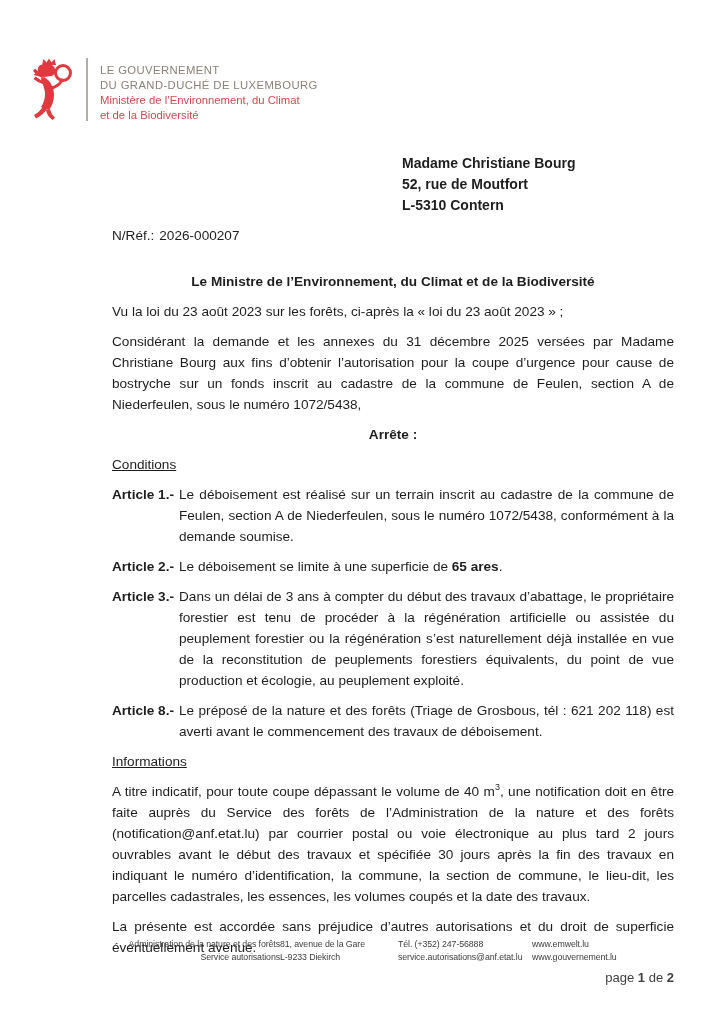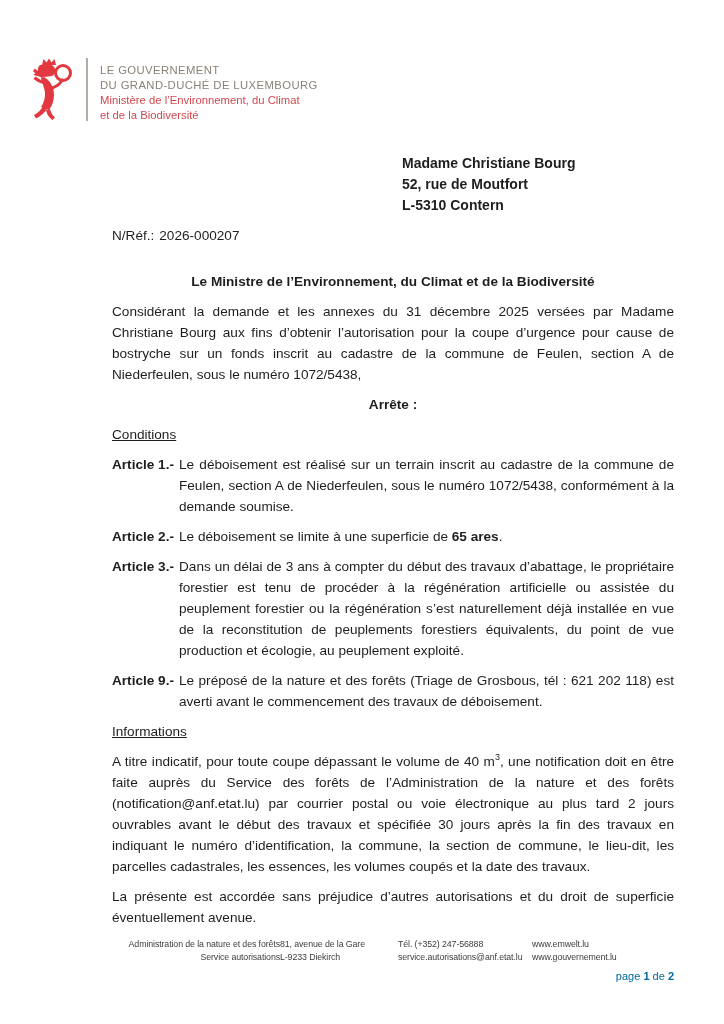--- a/index.html
+++ b/index.html
@@ -97,22 +97,22 @@
     letter-spacing: -0.1px;
     white-space: nowrap;
   }
   .fcol1 { flex: 0 0 168px; text-align: right; }
   .fcol2 { flex: 0 0 118px; }
   .fcol3 { flex: 0 0 134px; }
   .fcol4 { flex: 1; }
   .page-indicator {
     margin-top: 6px;
     text-align: right;
-    font-size: 11px;
-    color: #0369a1;
+    font-size: 13px;
+    color: #404040;
   }
 </style>
 </head>
 <body>
 
 <div class="page">
 
   <div class="header">
     <svg class="lion-svg" viewBox="0 0 46 62" aria-hidden="true">
       <g fill="#e2383f" stroke="none">
@@ -146,20 +146,21 @@
       <div>52, rue de Moutfort</div>
       <div>L-5310 Contern</div>
     </div>
 
     <p class="ref">
       <span class="ref-label">N/Réf.:</span><span>2026-000207</span>
     </p>
 
     <h1 class="title">Le Ministre de l’Environnement, du Climat et de la Biodiversité</h1>
 
+    <p class="para">Vu la loi du 23 août 2023 sur les forêts, ci-après la « loi du 23 août 2023 » ;</p>
     <p class="para just">Considérant la demande et les annexes du 31 décembre 2025 versées par Madame Christiane Bourg aux fins d’obtenir l’autorisation pour la coupe d’urgence pour cause de bostryche sur un fonds inscrit au cadastre de la commune de Feulen, section A de Niederfeulen, sous le numéro 1072/5438,</p>
 
     <p class="para arrete">Arrête :</p>
 
     <h2 class="section">Conditions</h2>
 
     <div class="article">
       <span class="alabel">Article 1.-</span>
       <span class="atext"><span>Le déboisement est réalisé sur un terrain inscrit au cadastre de la commune de Feulen, section A de Niederfeulen, sous le numéro 1072/5438, conformément à la demande soumise.</span><span class="b"></span><span></span></span>
     </div>
@@ -168,21 +169,21 @@
       <span class="alabel">Article 2.-</span>
       <span class="atext"><span>Le déboisement se limite à une superficie de </span><span class="b">65 ares</span><span>.</span></span>
     </div>
 
     <div class="article">
       <span class="alabel">Article 3.-</span>
       <span class="atext"><span>Dans un délai de 3 ans à compter du début des travaux d’abattage, le propriétaire forestier est tenu de procéder à la régénération artificielle ou assistée du peuplement forestier ou la régénération s’est naturellement déjà installée en vue de la reconstitution de peuplements forestiers équivalents, du point de vue production et écologie, au peuplement exploité.</span><span class="b"></span><span></span></span>
     </div>
 
     <div class="article">
-      <span class="alabel">Article 9.-</span>
+      <span class="alabel">Article 8.-</span>
       <span class="atext"><span>Le préposé de la nature et des forêts (Triage de Grosbous, tél : 621 202 118) est averti avant le commencement des travaux de déboisement.</span><span class="b"></span><span></span></span>
     </div>
 
     <h2 class="section">Informations</h2>
 
     <p class="para just"><span>A titre indicatif, pour toute coupe dépassant le volume de 40 m</span><sup>3</sup><span>, une notification doit en être faite auprès du Service des forêts de l’Administration de la nature et des forêts (notification@anf.etat.lu) par courrier postal ou voie électronique au plus tard 2 jours ouvrables avant le début des travaux et spécifiée 30 jours après la fin des travaux en indiquant le numéro d’identification, la commune, la section de commune, le lieu-dit, les parcelles cadastrales, les essences, les volumes coupés et la date des travaux.</span></p>
 
     <p class="para just">La présente est accordée sans préjudice d’autres autorisations et du droit de superficie éventuellement avenue.</p>
 
   </div>

